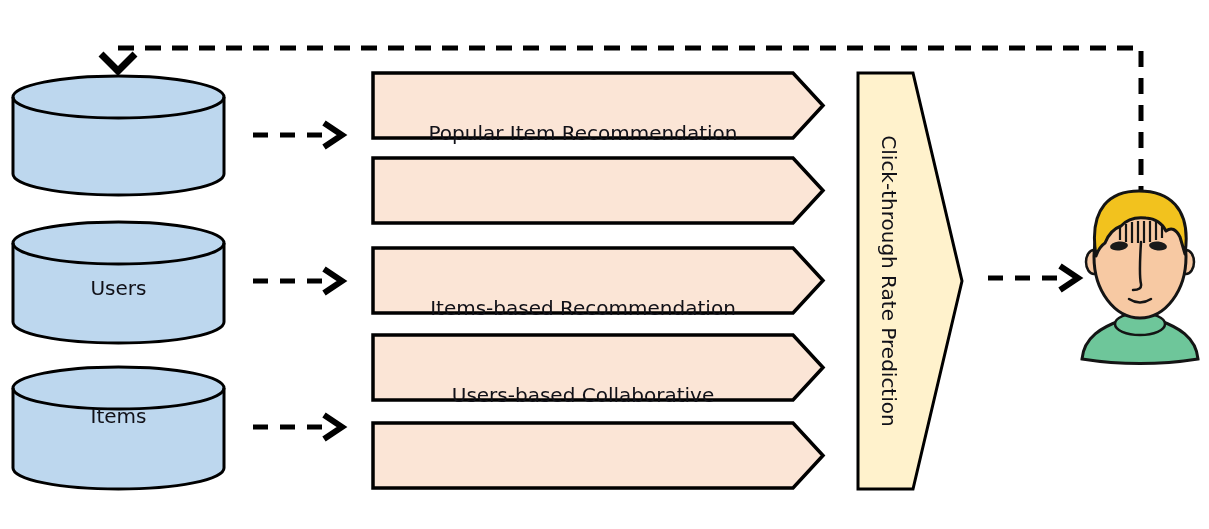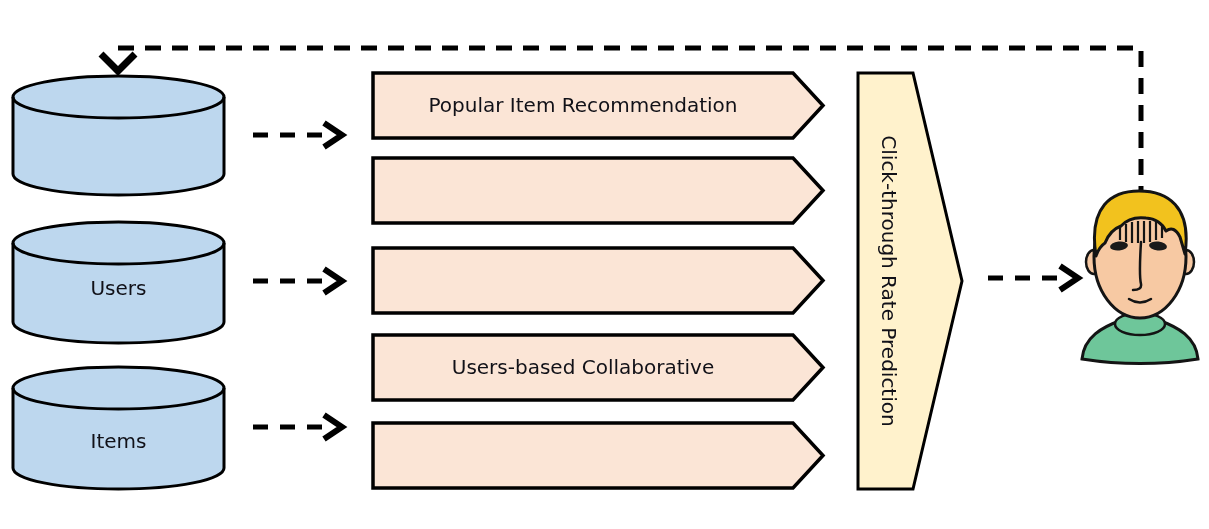--- a/index.html
+++ b/index.html
@@ -14,21 +14,21 @@
   .lbl{
     position:absolute;
     display:flex;align-items:center;justify-content:center;
     text-align:center;
     color:#111118;
     font-size:20px;
     line-height:1.18;
     pointer-events:none;
   }
   .db-lbl{left:13px;width:211px;height:120px;}
-  .rec-lbl{left:373px;width:420px;height:65px;}
+  .rec-lbl{left:373px;width:420px;height:65px;margin-top:28px;}
   .rec-lbl.narrow{left:403px;width:360px;}
   .pred-lbl{
     left:680px;top:267px;width:416px;height:28px;
     transform:rotate(90deg);
     white-space:nowrap;
   }
 </style>
 </head>
 <body>
 
@@ -104,20 +104,21 @@
       <ellipse cx="1119" cy="246" rx="9" ry="4.5" fill="#1a1a1a" transform="rotate(-6 1119 246)"></ellipse>
       <ellipse cx="1158" cy="246" rx="9" ry="4.5" fill="#1a1a1a" transform="rotate(6 1158 246)"></ellipse>
 
       <path d="M1141 242 C 1140 258 1139 276 1141 284 Q 1142 290 1133 290" fill="none" stroke="#141414" stroke-width="2.5" stroke-linecap="round"></path>
 
       <path d="M1129 299 Q 1140 306 1151 299" fill="none" stroke="#141414" stroke-width="2.5" stroke-linecap="round"></path>
     </g>
   </svg>
 
   <div class="lbl db-lbl" style="top:229px">Users</div>
-  <div class="lbl db-lbl" style="top:382px">Items</div>
+  <div class="lbl db-lbl" style="top:357px">Items</div>
 
   <div class="lbl rec-lbl" style="top:73px">Popular Item Recommendation</div>
+  <div class="lbl rec-lbl" style="top:248px">Items-based Recommendation</div>
   <div class="lbl rec-lbl" style="top:335px">Users-based Collaborative</div>
 
   <div class="lbl pred-lbl">Click-through Rate Prediction</div>
 
 </div>
 
 </body></html>

